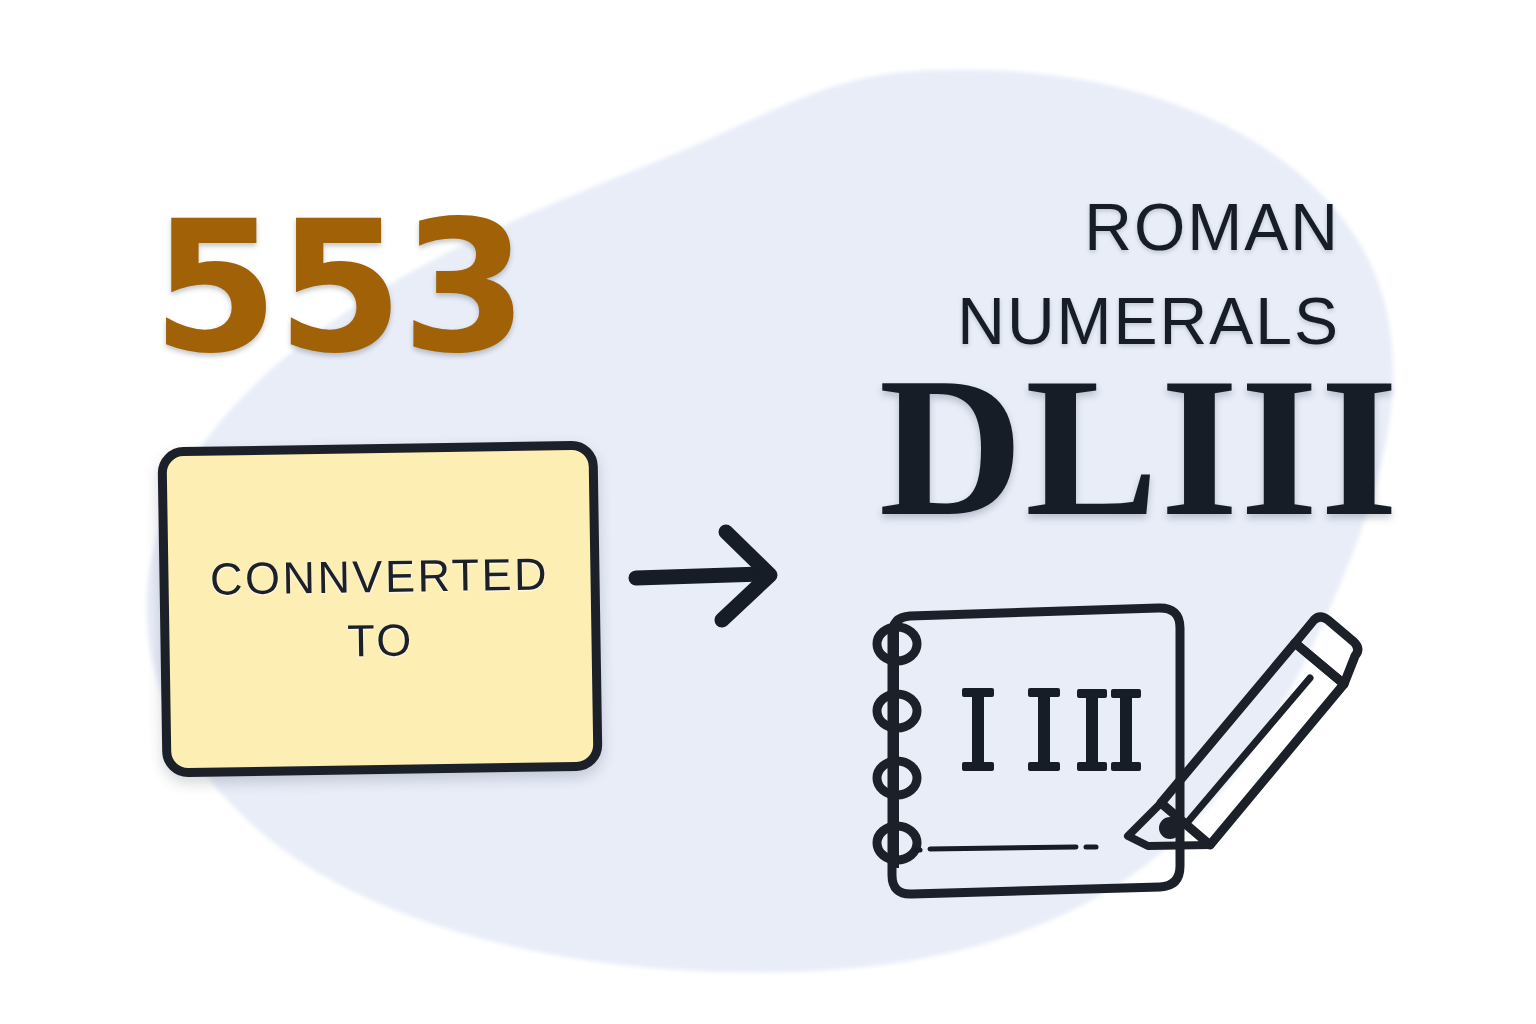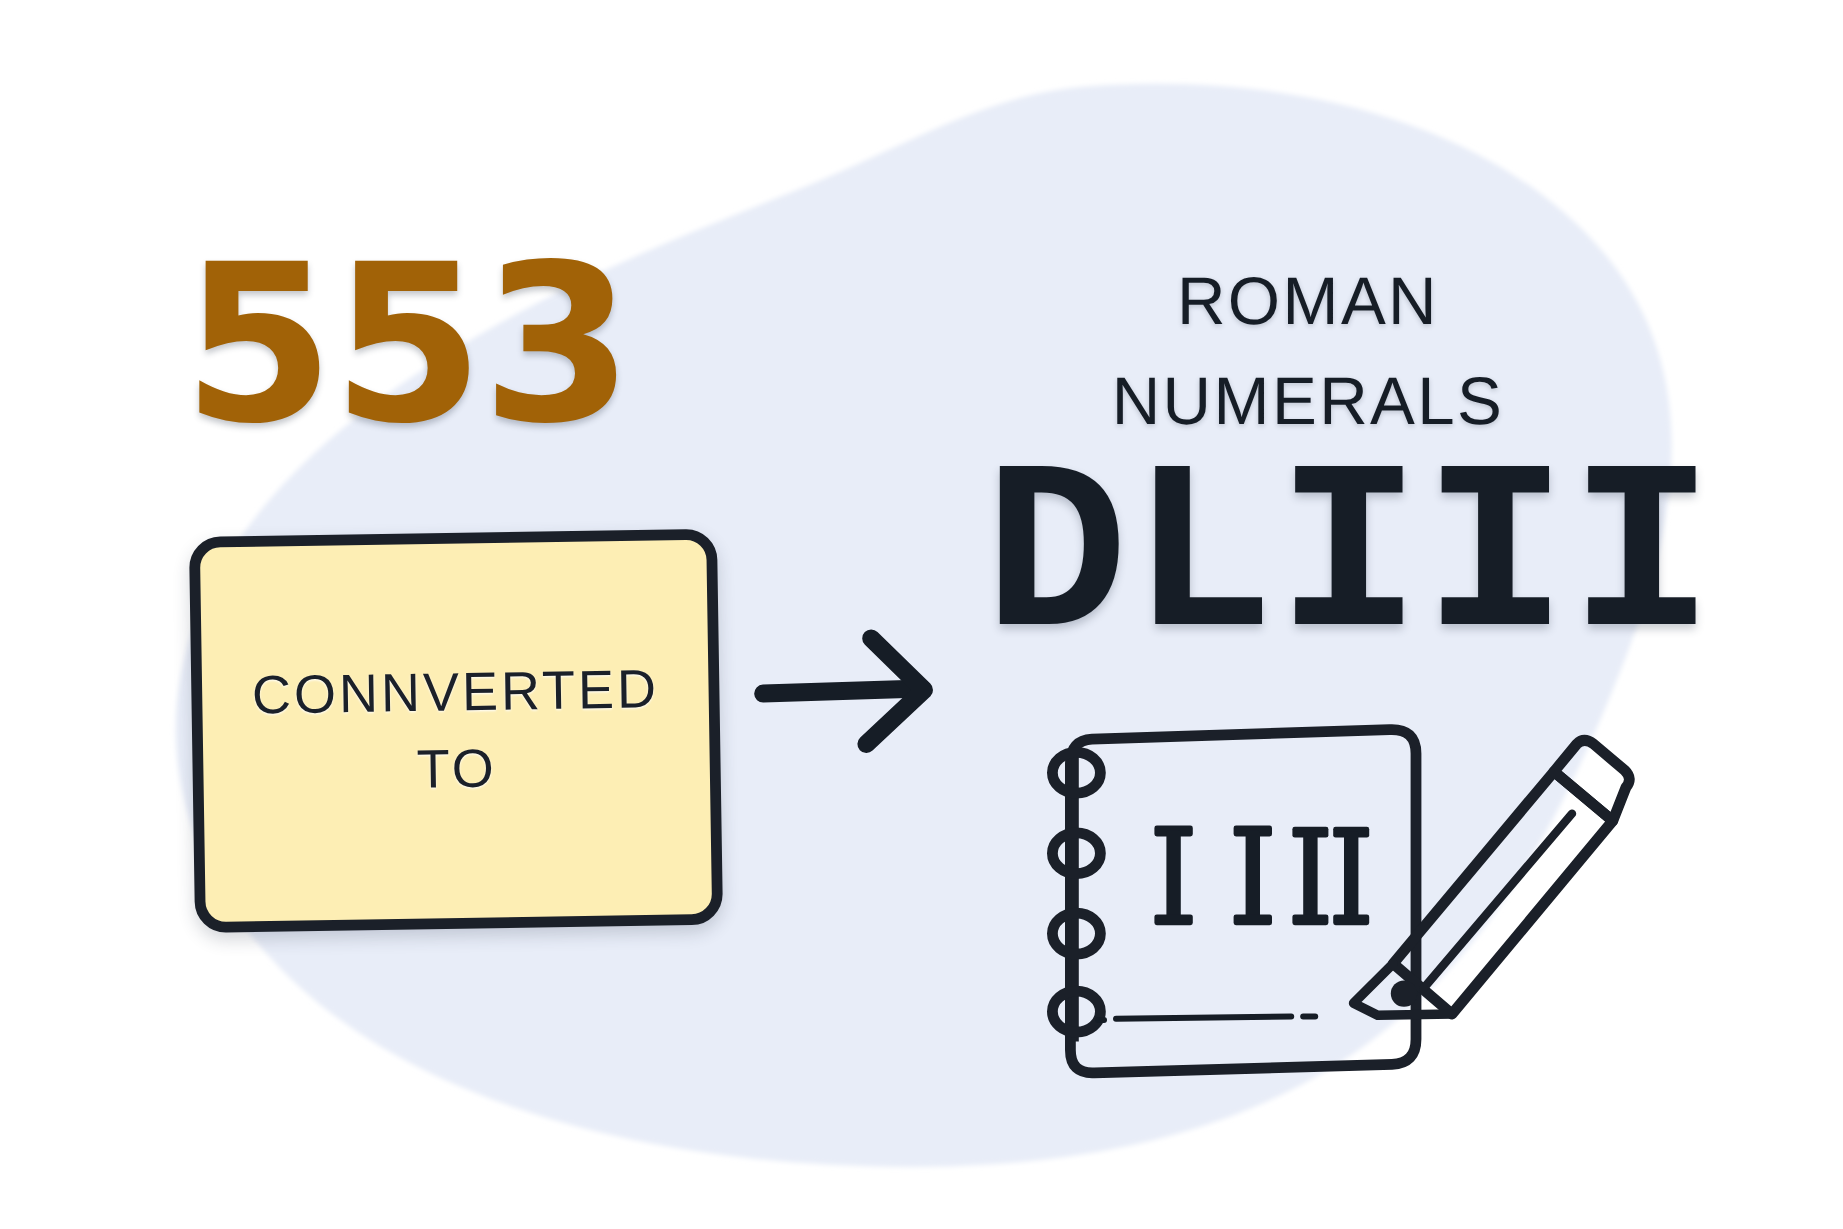--- a/index.html
+++ b/index.html
@@ -78,40 +78,40 @@
     left: 614px;
     top: 516px;
     width: 200px;
     height: 120px;
   }
 
   
   .result-heading {
     position: absolute;
     left: 840px;
-    top: 220px;
+    top: 191px;
     width: 500px;
-    text-align: center;
+    text-align: right;
     font-family: "Liberation Sans", sans-serif;
     font-weight: normal;
-    font-size: 56px;
+    font-size: 66px;
     line-height: 1.1;
     letter-spacing: 2px;
     color: #161d26;
     text-shadow: 0 2px 4px rgba(40,50,70,0.22);
   }
   .result-heading .hl2 { display: block; margin-top: 21px; }
 
   .roman-result {
     position: absolute;
     left: 820px;
-    top: 368px;
+    top: 347px;
     width: 580px;
     text-align: right;
-    font-family: Liberation Mono, monospace;
+    font-family: Liberation Serif, serif;
     font-weight: bold;
     font-size: 200px;
     line-height: 1;
     letter-spacing: 2px;
     color: #161d26;
     text-shadow: 0 4px 7px rgba(40,50,70,0.25);
     white-space: nowrap;
   }
 
   

